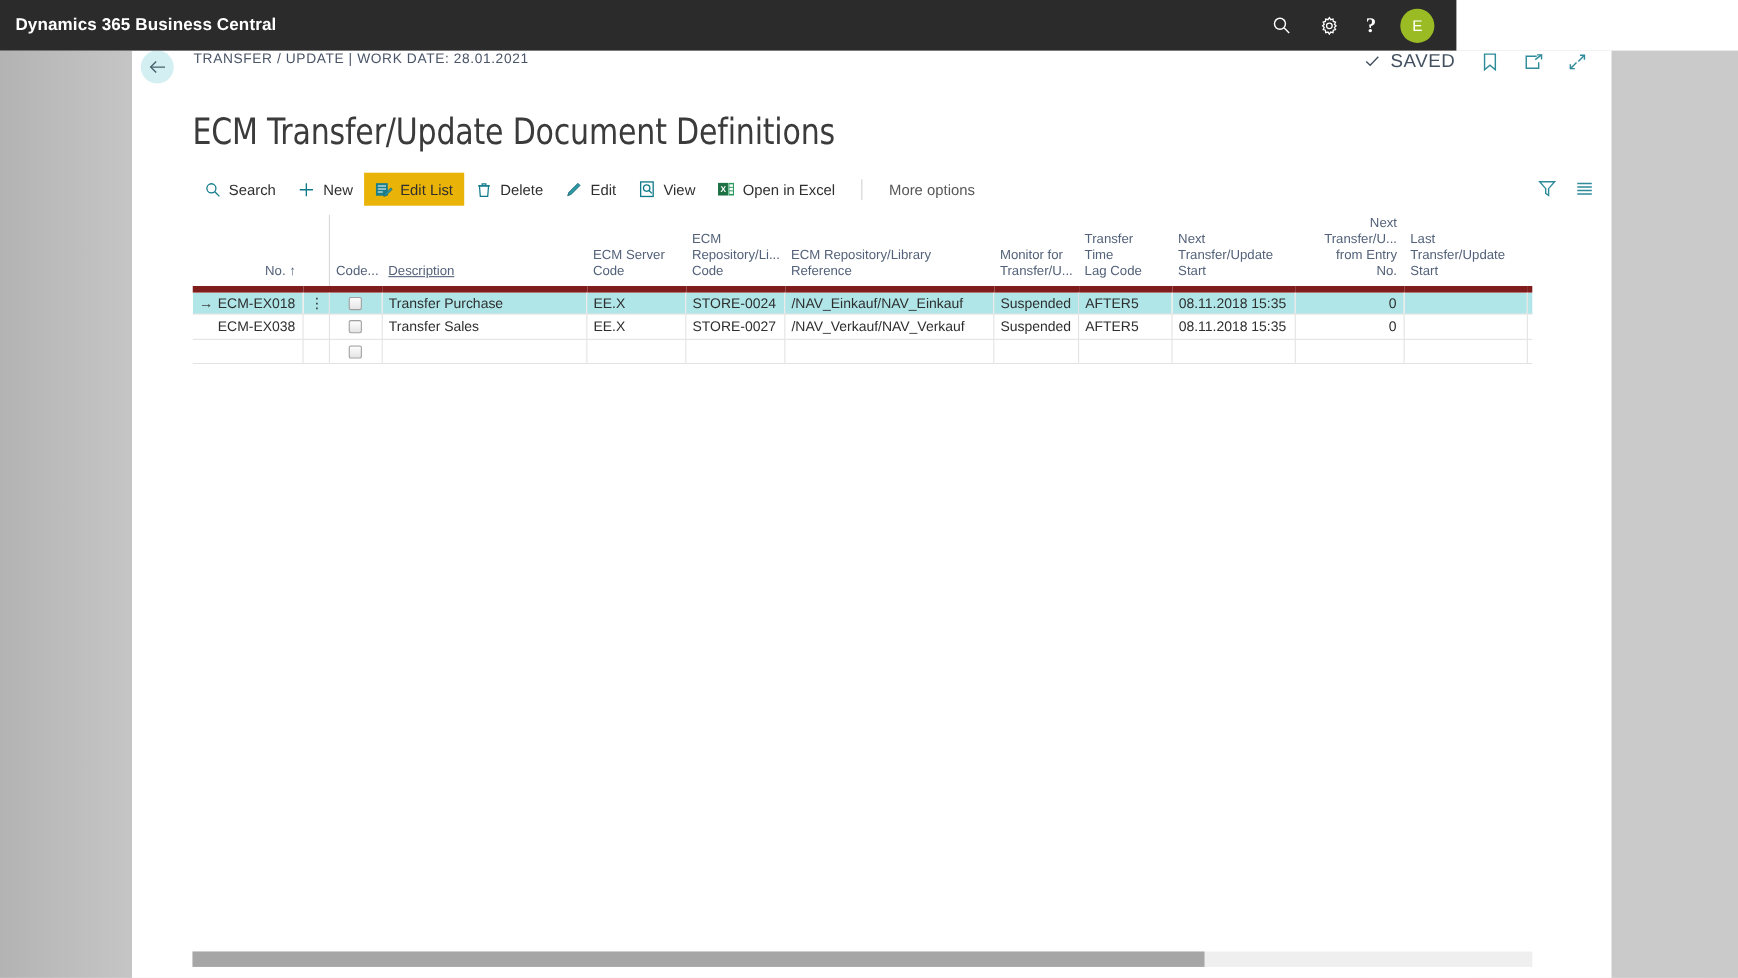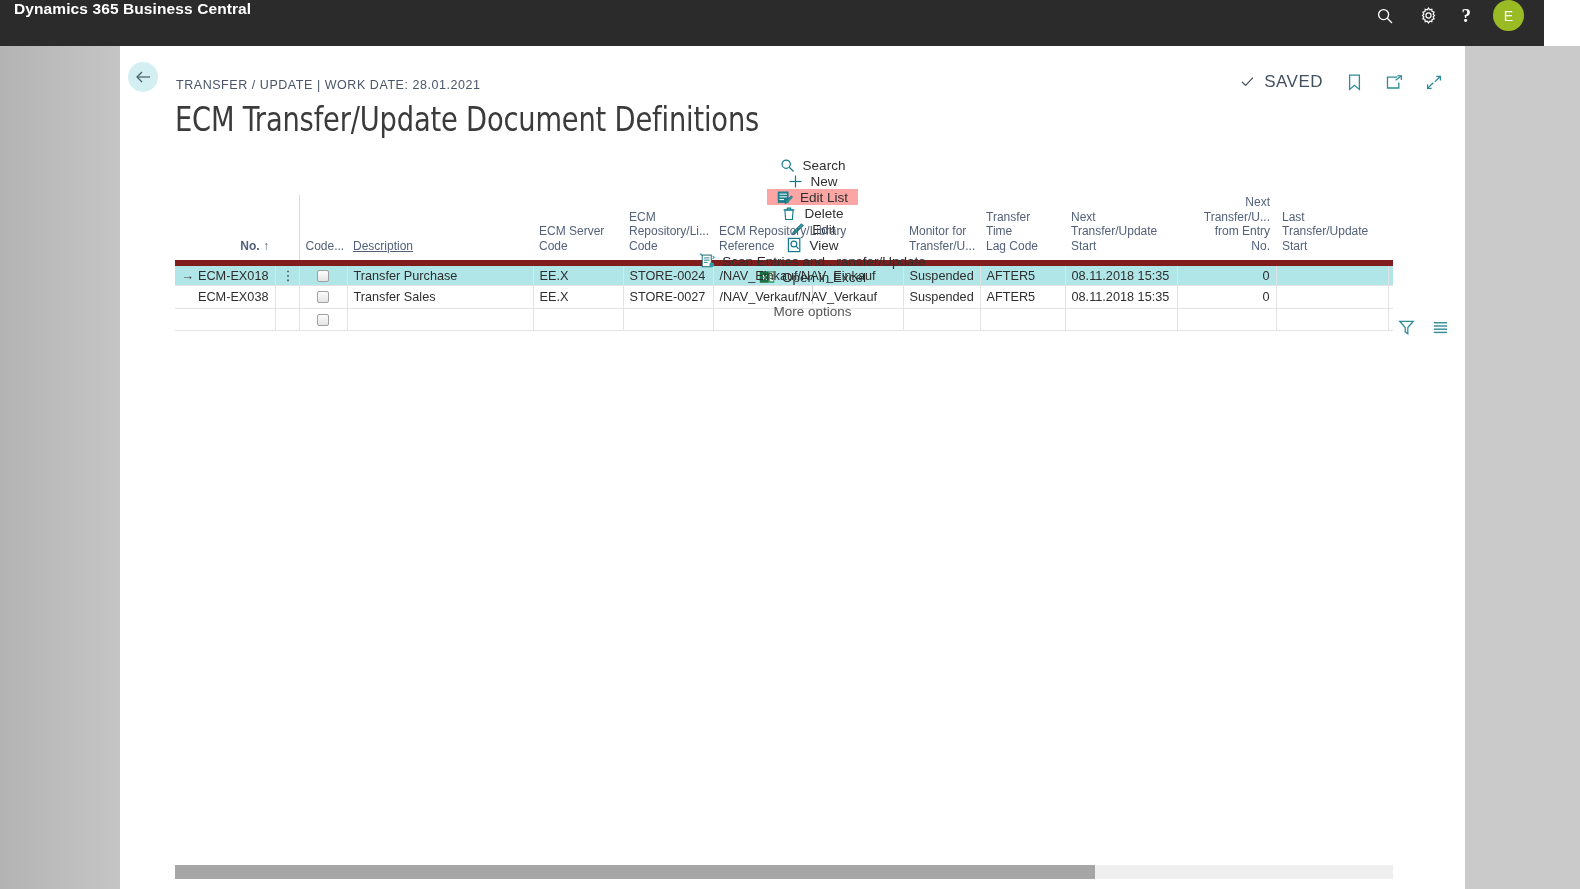--- a/index.html
+++ b/index.html
@@ -15,23 +15,23 @@
   .backdrop {
     position: absolute;
     left: 0; top: 46px;
     width: 1580px; height: 843px;
     background: linear-gradient(to right, #b3b3b3 0%, #bdbdbd 4%, #c6c6c6 8%, #cacaca 100%);
   }
 
   
   .topbar {
     position: absolute; left: 0; top: 0;
-    width: 1544px; height: 46px;
+    width: 1324px; height: 46px;
     background: #2b2b2b;
-    display: flex; align-items: flex-start;
+    display: flex; align-items: center;
     z-index: 40;
   }
   .topbar-title {
     color: #ffffff;
     font-size: 15.5px;
     font-weight: bold;
     margin-left: 14px;
     letter-spacing: .1px;
     white-space: nowrap;
   }
@@ -73,21 +73,21 @@
     left: 120px; top: 46px;
     width: 1345px; height: 843px;
     background: #ffffff;
     overflow: hidden;
   }
 
   
   .crumb-row {
     position: relative;
     height: 46px;
-    display: flex; align-items: flex-end;
+    display: flex; align-items: flex-start;
   }
   .back-btn {
     width: 30px; height: 30px;
     border-radius: 50%;
     background: #d4eff2;
     margin-left: 8px;
     display: flex; align-items: center; justify-content: center;
     cursor: pointer;
     flex: none;
   }
@@ -129,33 +129,32 @@
     transform-origin: left center;
     white-space: nowrap;
   }
 
   
   .toolbar {
     margin: 18px 0 0 55px;
     height: 30px;
     display: flex; align-items: center;
     width: 1275px;
-    flex-direction: column;
   }
   .cmd {
     display: flex; align-items: center;
     gap: 7px;
     height: 30px;
     padding: 0 10px;
     font-size: 13.5px;
     color: #2f2f2f;
     cursor: pointer;
     white-space: nowrap;
   }
-  .cmd.active { background: #fca5a5; }
+  .cmd.active { background: #eab308; }
   .cmd .ci {
     width: 16px; height: 16px;
     display: flex; align-items: center; justify-content: center;
     color: #0f7a8a;
     flex: none;
   }
   .cmd .ci svg { display: block; }
   .cmd-sep {
     width: 1px; height: 19px;
     background: #d2d2d2;
@@ -381,36 +380,20 @@
             <rect x="1.4" y="1.4" width="11.4" height="13.2"></rect>
             <circle cx="6.9" cy="7" r="2.9" fill="#ffffff"></circle>
             <line x1="9" y1="9.2" x2="11.6" y2="11.8"></line>
           </svg>
         </span>
         <span>View</span>
       </div>
       <div class="cmd">
         <span class="ci">
           <svg width="16" height="16" viewBox="0 0 17 17" fill="none">
-            <rect x="3.4" y="2.2" width="9.6" height="12.4" fill="#ffffff" stroke="#15616b" stroke-width="1"></rect>
-            <g stroke="#1b7f8c" stroke-width="1">
-              <line x1="5.2" y1="5.2" x2="11.2" y2="5.2"></line>
-              <line x1="5.2" y1="7.6" x2="11.2" y2="7.6"></line>
-              <line x1="5.2" y1="10" x2="9.2" y2="10"></line>
-            </g>
-            <path d="M0.8 1.2 2.4 1.2 2.4 2.8" stroke="#2e9aa8" stroke-width="1.1"></path>
-            <path d="M14.6 3 16.2 4.6 14.6 6.2" stroke="#2e9aa8" stroke-width="1.1" fill="none"></path>
-            <circle cx="13.6" cy="12.6" r="2.6" fill="#2e9aa8"></circle>
-          </svg>
-        </span>
-        <span>Scan Entries and...ransfer/Update</span>
-      </div>
-      <div class="cmd">
-        <span class="ci">
-          <svg width="16" height="16" viewBox="0 0 17 17" fill="none">
             <rect x="0.8" y="2.4" width="9.6" height="12.2" fill="#1d7044"></rect>
             <text x="3.1" y="11.6" font-family="Liberation Sans, sans-serif" font-size="8" font-weight="bold" fill="#ffffff">X</text>
             <rect x="10.8" y="2.4" width="5.4" height="12.2" fill="#2c9a5e"></rect>
             <g fill="#ffffff">
               <rect x="11.8" y="3.8" width="3.4" height="2.4"></rect>
               <rect x="11.8" y="7.2" width="3.4" height="2.4"></rect>
               <rect x="11.8" y="10.6" width="3.4" height="2.4"></rect>
             </g>
           </svg>
         </span>
@@ -432,21 +415,21 @@
            <line x1="2" y1="10.8" x2="16" y2="10.8"></line>
             <line x1="2" y1="14.2" x2="16" y2="14.2"></line>
          </svg></span>
       </div>
     </div>
 
   <div class="grid-wrap">
     <table class="grid">
       <thead>
           <tr>
-            <th class="num" style="width: 100px; font-weight: bold;">No. ↑</th>
+            <th class="num" style="width: 100px;">No. ↑</th>
             <th style="width: 24px;"></th>
             <th class=" sep-left" style="width: 48px;">Code...</th>
             <th style="width: 186px; text-decoration: underline;">Description</th>
             <th style="width: 90px;">ECM Server
 Code</th>
             <th style="width: 90px;">ECM
 Repository/Li...
 Code</th>
             <th style="width: 190px;">ECM Repository/Library Reference</th>
             <th style="width: 77px; margin-left: 32px;">Monitor for

